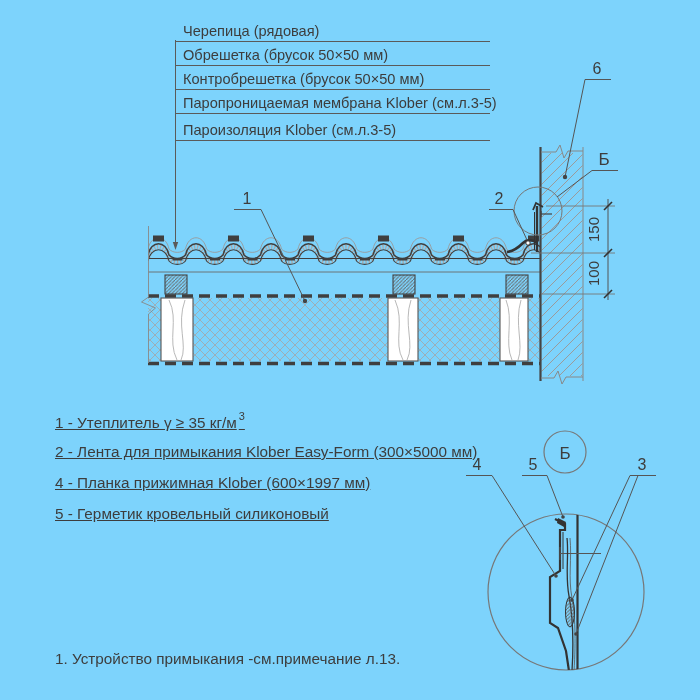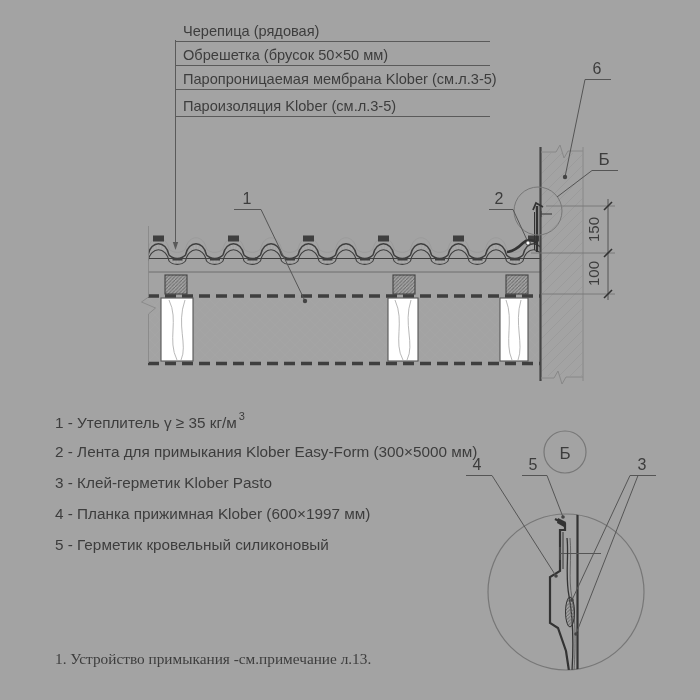--- a/index.html
+++ b/index.html
@@ -1,60 +1,62 @@
 <!DOCTYPE html>
 <html><head>
 <meta charset="utf-8">
 <style>
   html,body{margin:0;padding:0;background:#fff;}
   #stage{
-    position:relative;width:700px;height:700px;background:#a3a3a3;overflow:hidden;
+    position:relative;width:700px;height:700px;background:#7dd3fc;overflow:hidden;
     font-family:"Liberation Sans", sans-serif;color:#3d3d3d;
   }
   #drawing-svg{position:absolute;left:0;top:0;}
   
   .layer-table{position:absolute;left:175px;top:18px;width:315px;z-index:2;}
   .layer-row{
     height:21px;border-bottom:1px solid #5a5a5a;
     display:flex;align-items:flex-end;padding:0 0 2px 8px;
     font-size:14.6px;line-height:15px;white-space:nowrap;
   }
   .layer-row.last{height:24px;}
   
   .legend{position:absolute;left:55px;top:412px;z-index:2;font-size:15.3px;}
-  .legend-item{height:31px;white-space:nowrap;}
+  .legend-item{height:31px;white-space:nowrap;text-decoration:underline;}
   .legend-item sup{font-size:11px;position:relative;top:-2px;left:2px;}
   
-  .note{position:absolute;left:55px;top:650px;z-index:2;font-size:15.3px;white-space:nowrap;font-family:Liberation Serif, serif;}
+  .note{position:absolute;left:55px;top:650px;z-index:2;font-size:15.3px;white-space:nowrap;}
   text{fill:#3d3d3d;}
 </style>
 </head>
 <body>
 
 <div id="stage">
 
 <div class="layer-table">
   <div class="layer-row">
         <span>Черепица (рядовая)</span>
       </div>
   <div class="layer-row">
         <span>Обрешетка (брусок 50×50 мм)</span>
       </div>
   <div class="layer-row">
+        <span>Контробрешетка (брусок 50×50 мм)</span>
+      </div>
+  <div class="layer-row">
         <span>Паропроницаемая мембрана Klober (см.л.3-5)</span>
       </div>
   <div class="layer-row last">
         <span>Пароизоляция Klober (см.л.3-5)</span>
       </div>
 </div>
 
 <div class="legend">
   <div class="legend-item"><span>1 - Утеплитель γ ≥ 35 кг/м</span><sup>3</sup></div>
   <div class="legend-item">2 - Лента для примыкания Klober Easy-Form (300×5000 мм)</div>
-  <div class="legend-item">3 - Клей-герметик Klober  Pasto</div>
   <div class="legend-item">4 - Планка прижимная Klober (600×1997 мм)</div>
   <div class="legend-item">5 - Герметик кровельный силиконовый</div>
 </div>
 
 <div class="note">1. Устройство примыкания -см.примечание л.13.</div>
 
 <svg id="drawing-svg" width="700" height="700" viewBox="0 0 700 700">
   <defs>
     <pattern id="hatch45" width="11" height="11" patternUnits="userSpaceOnUse">
       <path d="M-1,12 L12,-1" stroke="#9b9b9b" stroke-width="1"></path>

